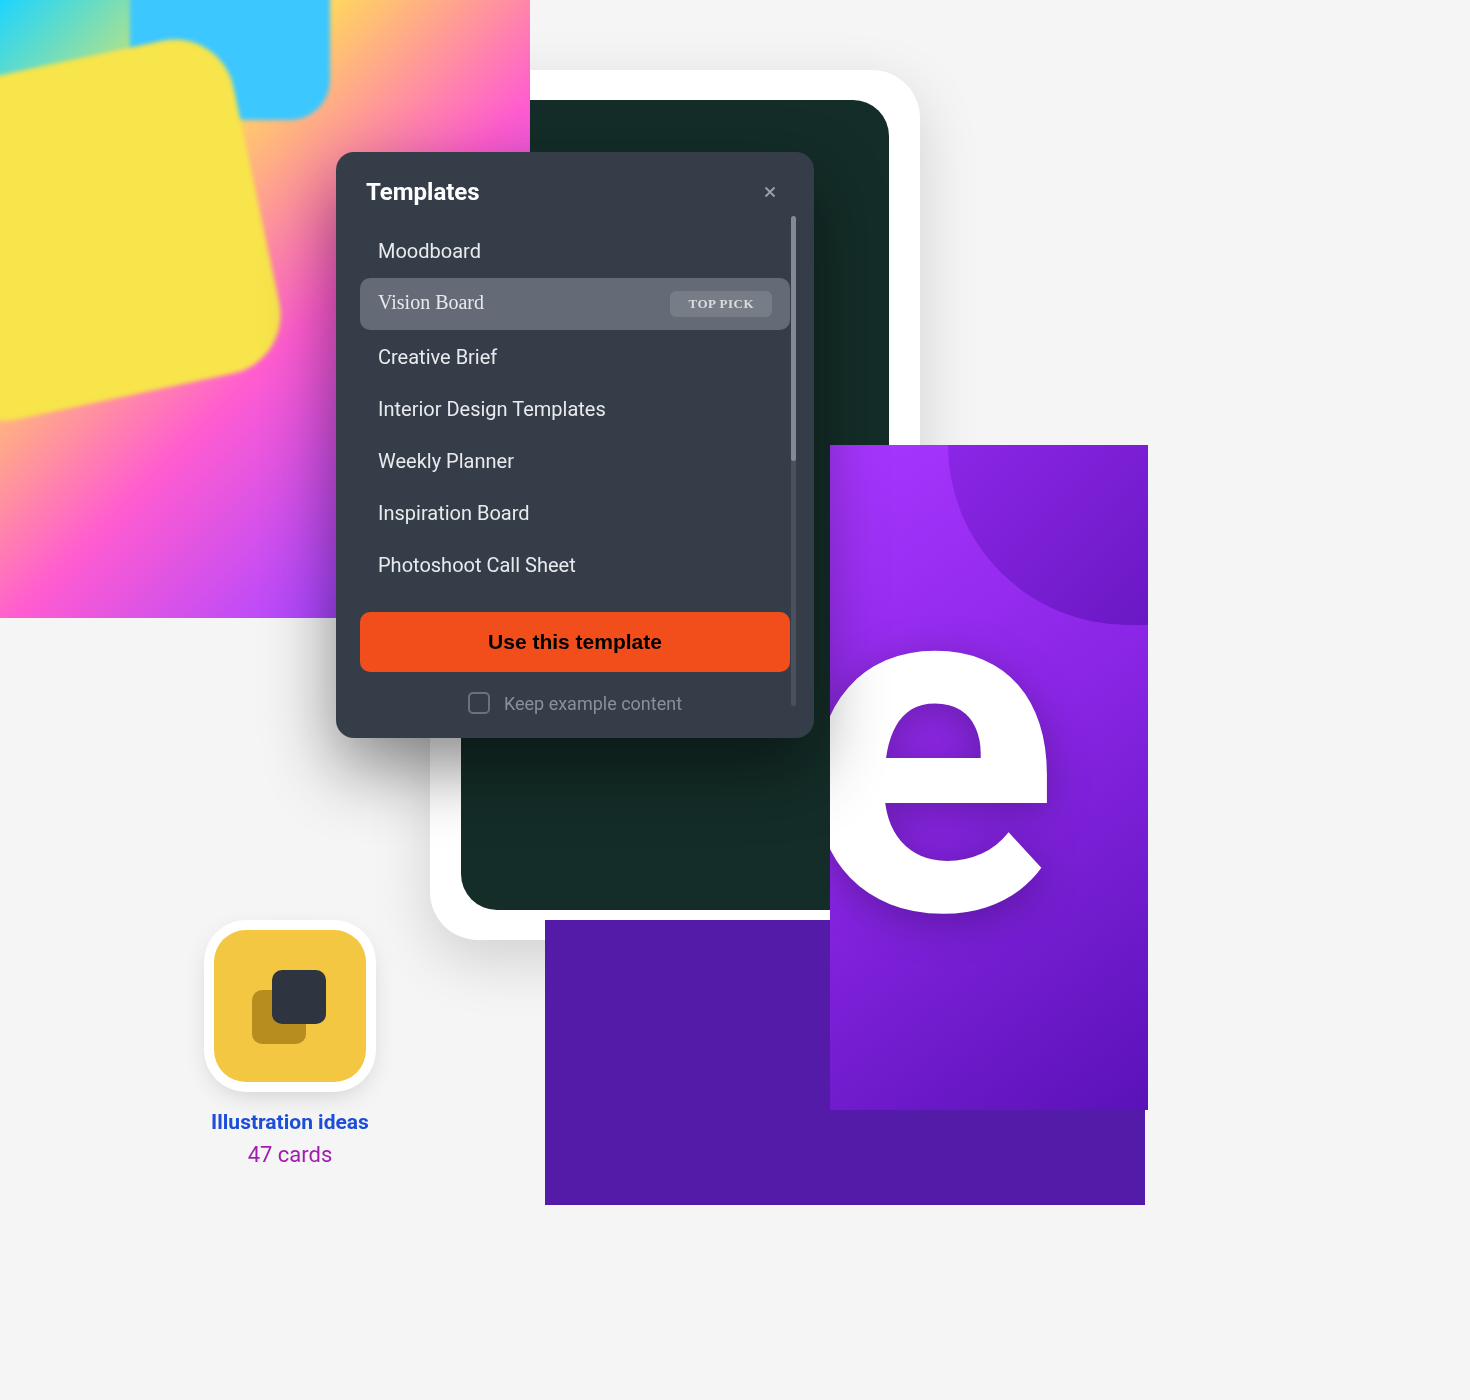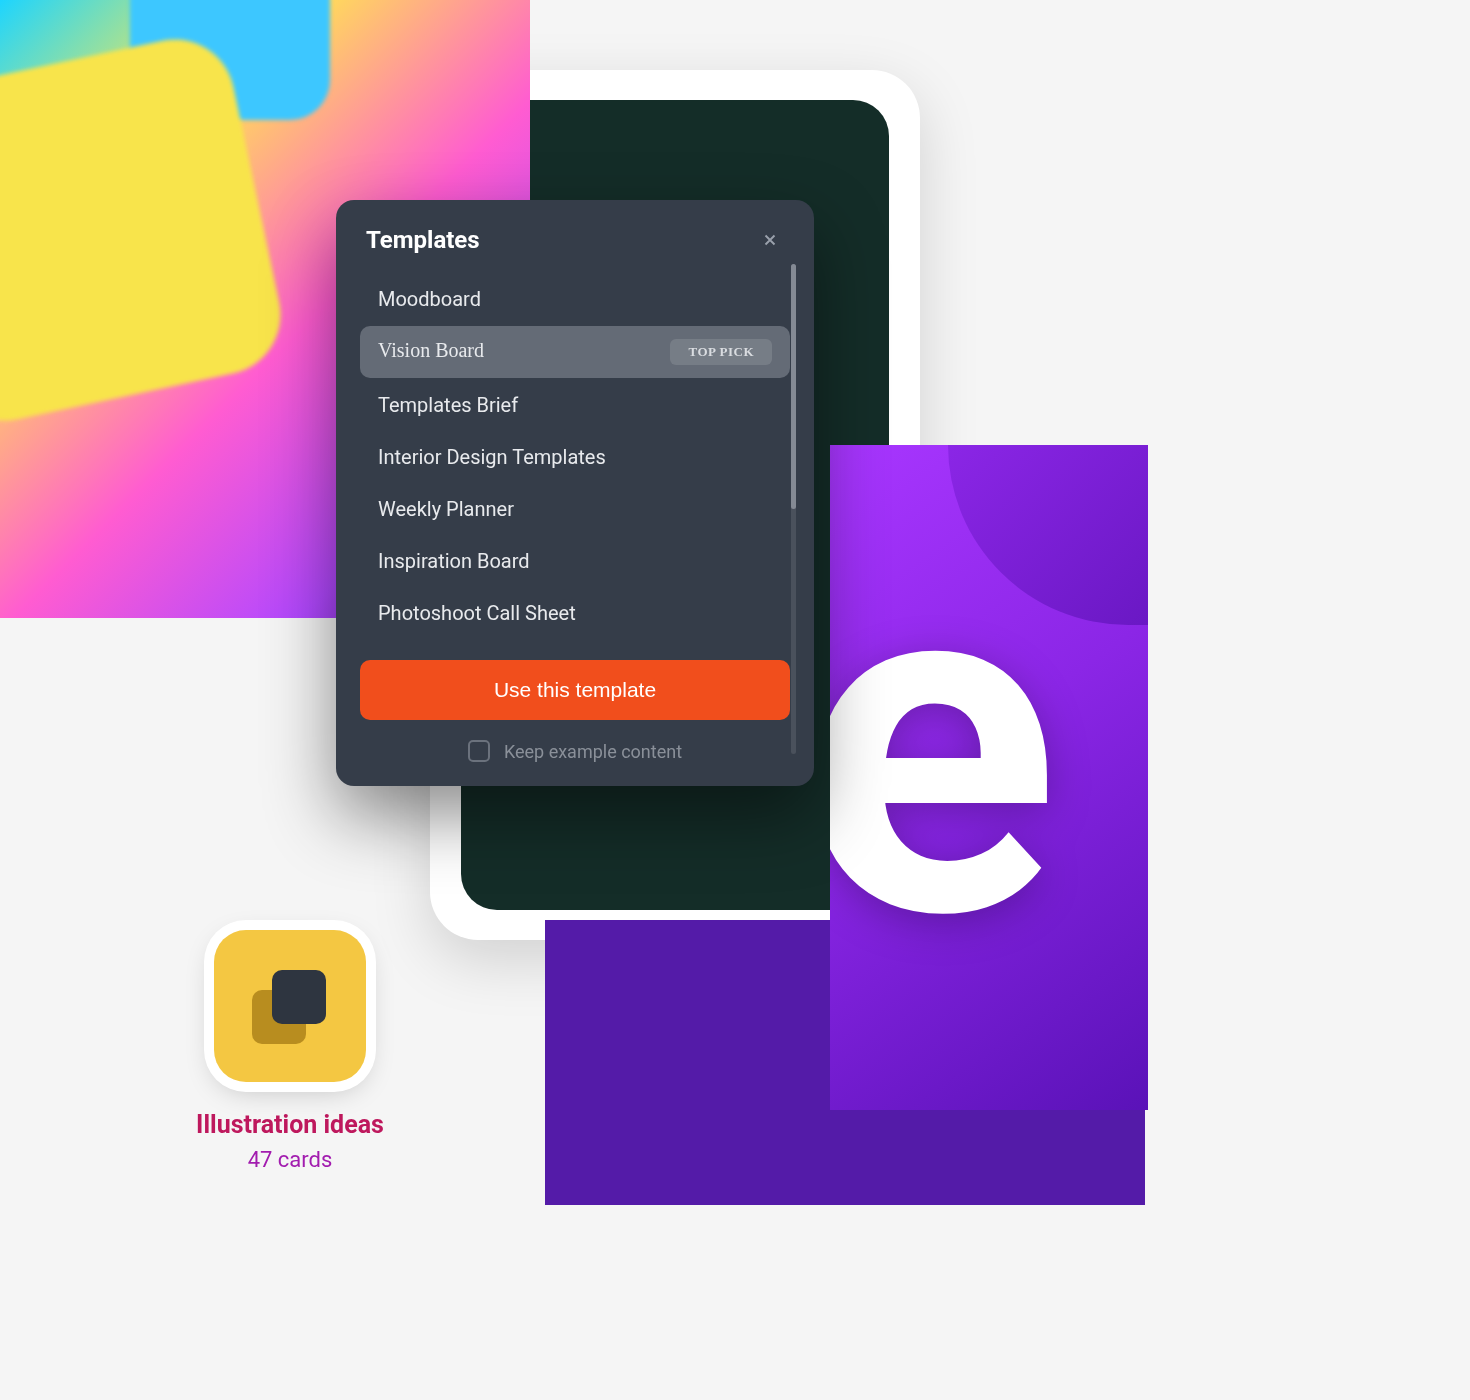--- a/index.html
+++ b/index.html
@@ -146,41 +146,40 @@
       content: "";
       position: absolute;
       width: 54px;
       height: 54px;
       background: #2e3540;
       border-radius: 10px;
       left: 58px;
       top: 40px;
     }
     .folder-title {
-      font-size: 25px;
-      font-weight: 700;
-      color: #be185d;
+      font-size: 21px;
+      font-weight: 700;
+      color: #1d4ed8;
       margin-bottom: 8px;
     }
     .folder-count {
       font-size: 22px;
       color: #a21caf;
     }
 
     
     .templates-modal {
       position: absolute;
       left: 336px;
       top: 152px;
       width: 478px;
       background: #353d49;
       border-radius: 18px;
       padding: 26px 24px 24px;
       box-shadow: 0 30px 70px rgba(0,0,0,0.45);
-      margin-top: 48px;
     }
     .modal-header {
       display: flex;
       justify-content: space-between;
       align-items: center;
       margin-bottom: 20px;
       padding: 0 6px;
     }
     .modal-title {
       color: white;
@@ -243,23 +242,23 @@
       position: absolute;
       top: 0;
       width: 5px;
       height: 245px;
       background: #848a94;
       border-radius: 3px;
     }
     .use-button {
       width: 100%;
       background: #f14e1c;
-      color: #ffffff;
+      color: #000000;
       font-size: 21px;
-      font-weight: 400;
+      font-weight: 700;
       border: none;
       border-radius: 10px;
       padding: 18px 0;
       cursor: pointer;
       margin-bottom: 20px;
     }
     .keep-row {
       display: flex;
       align-items: center;
       justify-content: center;
@@ -315,21 +314,21 @@
 
     <div class="template-list">
       <div class="template-item">
         <span>Moodboard</span>
       </div>
       <div class="template-item selected">
         <span>Vision Board</span>
         <span class="badge">TOP PICK</span>
       </div>
       <div class="template-item">
-        <span>Templates Brief</span>
+        <span>Creative Brief</span>
       </div>
       <div class="template-item">
         <span>Interior Design Templates</span>
       </div>
       <div class="template-item">
         <span>Weekly Planner</span>
       </div>
       <div class="template-item">
         <span>Inspiration Board</span>
       </div>

